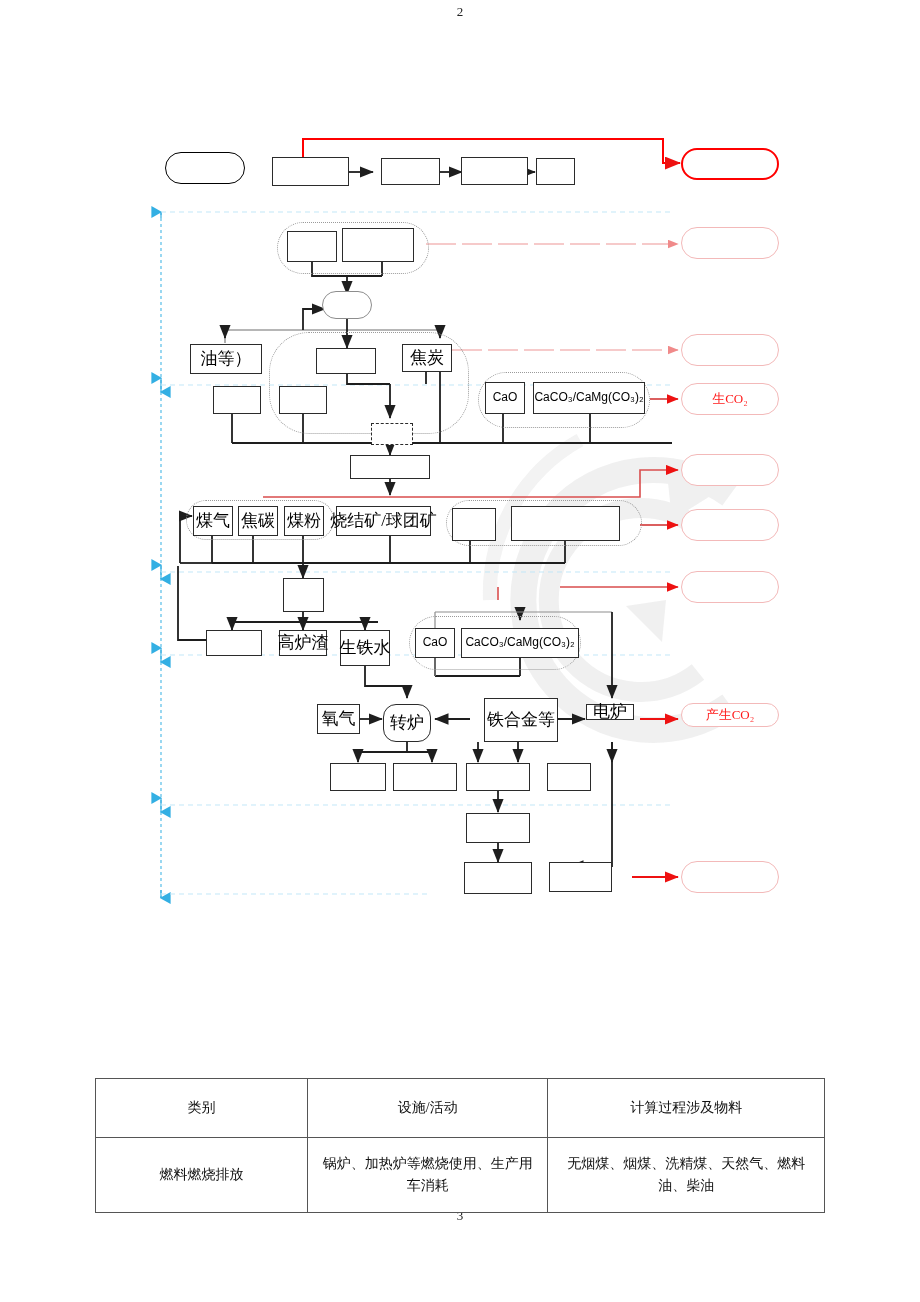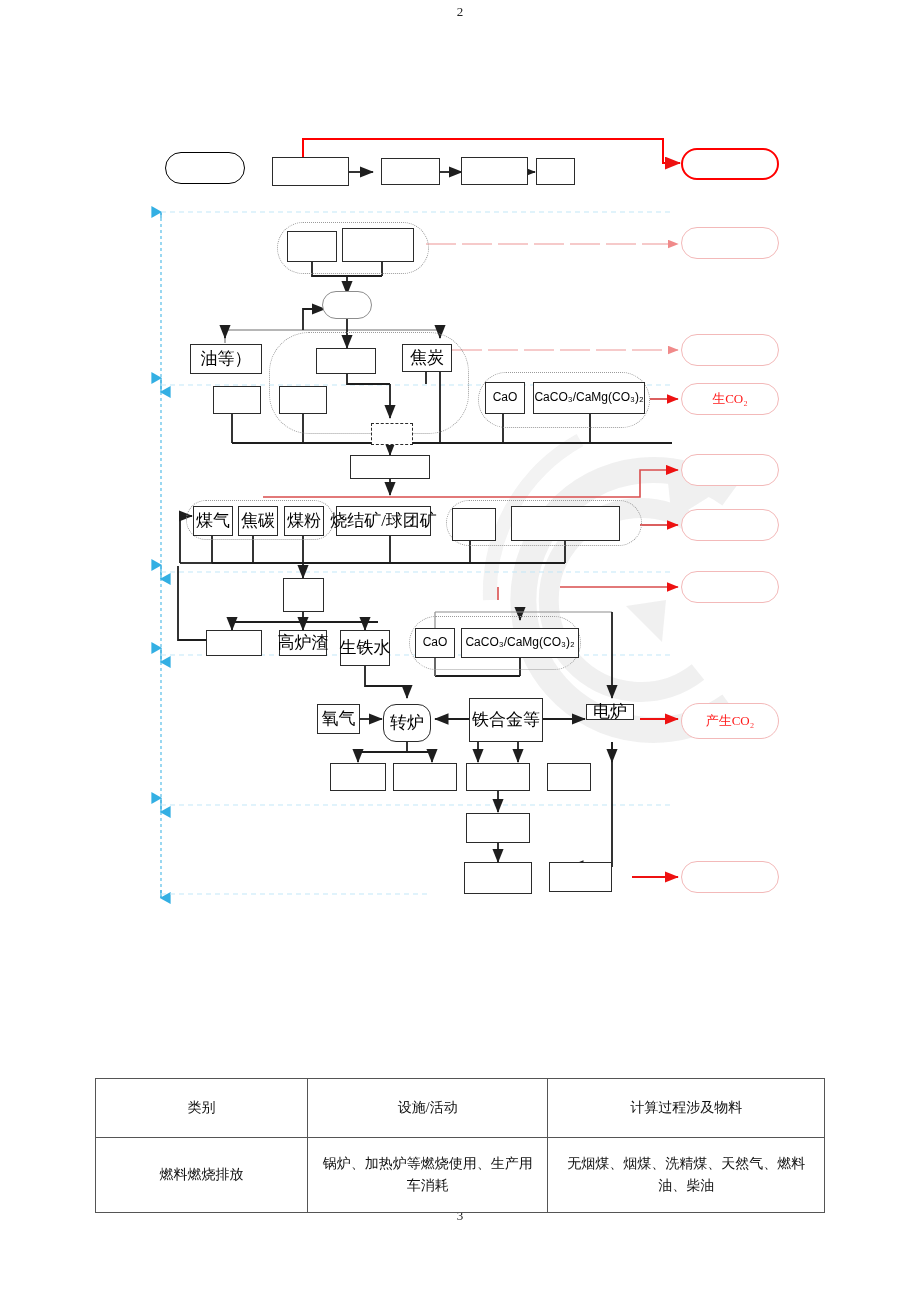--- a/index.html
+++ b/index.html
@@ -327,42 +327,42 @@
   <div class="node" style="left:283px;top:578px;width:41px;height:34px;"></div>
   <div class="node" style="left:206px;top:630px;width:56px;height:26px;"></div>
   <div class="node" style="left:279px;top:630px;width:48px;height:26px;">高炉渣</div>
   <div class="node" style="left:340px;top:630px;width:50px;height:36px;">生铁水</div>
 
   <div class="node mono" style="left:415px;top:628px;width:40px;height:30px;">CaO</div>
   <div class="node mono" style="left:461px;top:628px;width:118px;height:30px;">CaCO₃/CaMg(CO₃)₂</div>
 
   <div class="node" style="left:317px;top:704px;width:43px;height:30px;">氧气</div>
   <div class="node" style="left:383px;top:704px;width:48px;height:38px;border-radius:13px;">转炉</div>
-  <div class="node" style="left:469px;top:698px;width:74px;height:44px;text-align:right;">铁合金等</div>
+  <div class="node" style="left:484px;top:698px;width:74px;height:44px;text-align:right;">铁合金等</div>
   <div class="node" style="left:586px;top:704px;width:48px;height:16px;">电炉</div>
 
   <div class="node" style="left:330px;top:763px;width:56px;height:28px;"></div>
   <div class="node" style="left:393px;top:763px;width:64px;height:28px;"></div>
   <div class="node" style="left:466px;top:763px;width:64px;height:28px;"></div>
   <div class="node" style="left:547px;top:763px;width:44px;height:28px;"></div>
 
   <div class="node" style="left:466px;top:813px;width:64px;height:30px;"></div>
   <div class="node" style="left:464px;top:862px;width:68px;height:32px;"></div>
   <div class="node" style="left:549px;top:862px;width:63px;height:30px;"></div>
 
   <div class="pill red-strong" style="left:681px;top:148px;width:98px;height:32px;"></div>
   <div class="pill red-faint" style="left:681px;top:227px;width:98px;height:32px;"></div>
   <div class="pill red-faint" style="left:681px;top:334px;width:98px;height:32px;"></div>
   <div class="pill red-faint" style="left:681px;top:383px;width:98px;height:32px;">
     <span class="co2">生CO₂</span>
   </div>
   <div class="pill red-faint" style="left:681px;top:454px;width:98px;height:32px;"></div>
   <div class="pill red-faint" style="left:681px;top:509px;width:98px;height:32px;"></div>
   <div class="pill red-faint" style="left:681px;top:571px;width:98px;height:32px;"></div>
-  <div class="pill red-faint" style="left:681px;top:703px;width:98px;height:36px;">
+  <div class="pill red-faint" style="left:681px;top:703px;width:98px;height:24px;">
     <span class="co2">产生CO₂</span>
   </div>
   <div class="pill red-faint" style="left:681px;top:861px;width:98px;height:32px;"></div>
 </div>
 
 <table id="spec-table">
   <tbody>
       <tr class="head">
     <td class="c0">类别</td>
     <td class="c1">设施/活动</td>

